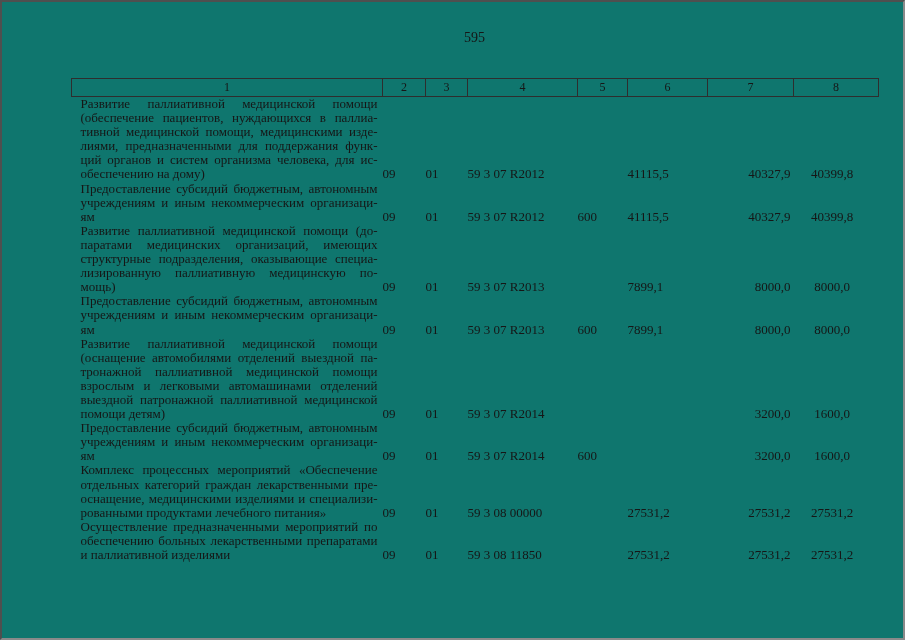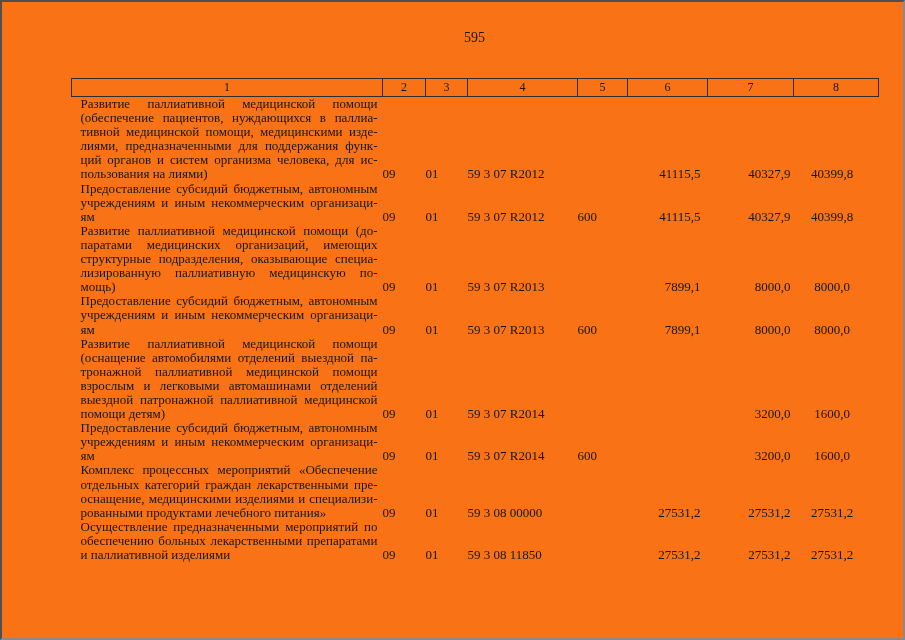--- a/index.html
+++ b/index.html
@@ -7,21 +7,21 @@
   body {
     width:905px; height:640px;
     font-family:"Liberation Serif","DejaVu Serif",serif;
     color:#161616;
     position:relative;
     overflow:hidden;
   }
   .page {
     position:absolute; top:0; left:0;
     width:905px; height:640px;
-    background:#f97316;
+    background:#0f766e;
     border:2px solid #8a8a8a;
     border-top-color:#4f4f4f;
     border-left-color:#4f4f4f;
   }
   .page-number {
     position:absolute; top:28px; left:69px; width:807px;
     text-align:center;
     font-size:14px;
   }
   table.budget {
@@ -42,21 +42,21 @@
   tbody td {
     vertical-align:bottom;
     padding:0;
     font-size:13px;
     line-height:14.1px;
   }
   td.c1 { padding-left:9px; padding-right:5px; }
   .jline { text-align:justify; text-align-last:justify; }
   .jline.last { text-align-last:left; }
   td.c2, td.c3, td.c4, td.c5 { }
-  td.c6 { text-align:right; padding-right:7px;margin-top:33px; }
+  td.c6 { text-align:left; padding-right:7px;margin-top:33px; }
   td.c7 { text-align:right; padding-right:3px; }
   td.c8 { text-align:center; padding-right:8px; }
 </style>
 </head>
 <body>
 
 <div class="page">
 
   <div class="page-number">595</div>
 
@@ -84,21 +84,21 @@
       </tr>
     </thead>
     <tbody>
         <tr>
           <td class="c1">
             <div class="jline">Развитие паллиативной медицинской помощи</div>
             <div class="jline">(обеспечение пациентов, нуждающихся в паллиа-</div>
             <div class="jline">тивной медицинской помощи, медицинскими изде-</div>
             <div class="jline">лиями, предназначенными для поддержания функ-</div>
             <div class="jline">ций органов и систем организма человека, для ис-</div>
-            <div class="jline last">пользования на лиями)</div>
+            <div class="jline last">обеспечению на дому)</div>
           </td>
           <td class="c2">09</td>
           <td class="c3">01</td>
           <td class="c4">59 3 07 R2012</td>
           <td class="c5"></td>
           <td class="c6">41115,5</td>
           <td class="c7">40327,9</td>
           <td class="c8">40399,8</td>
         </tr>
         <tr>

